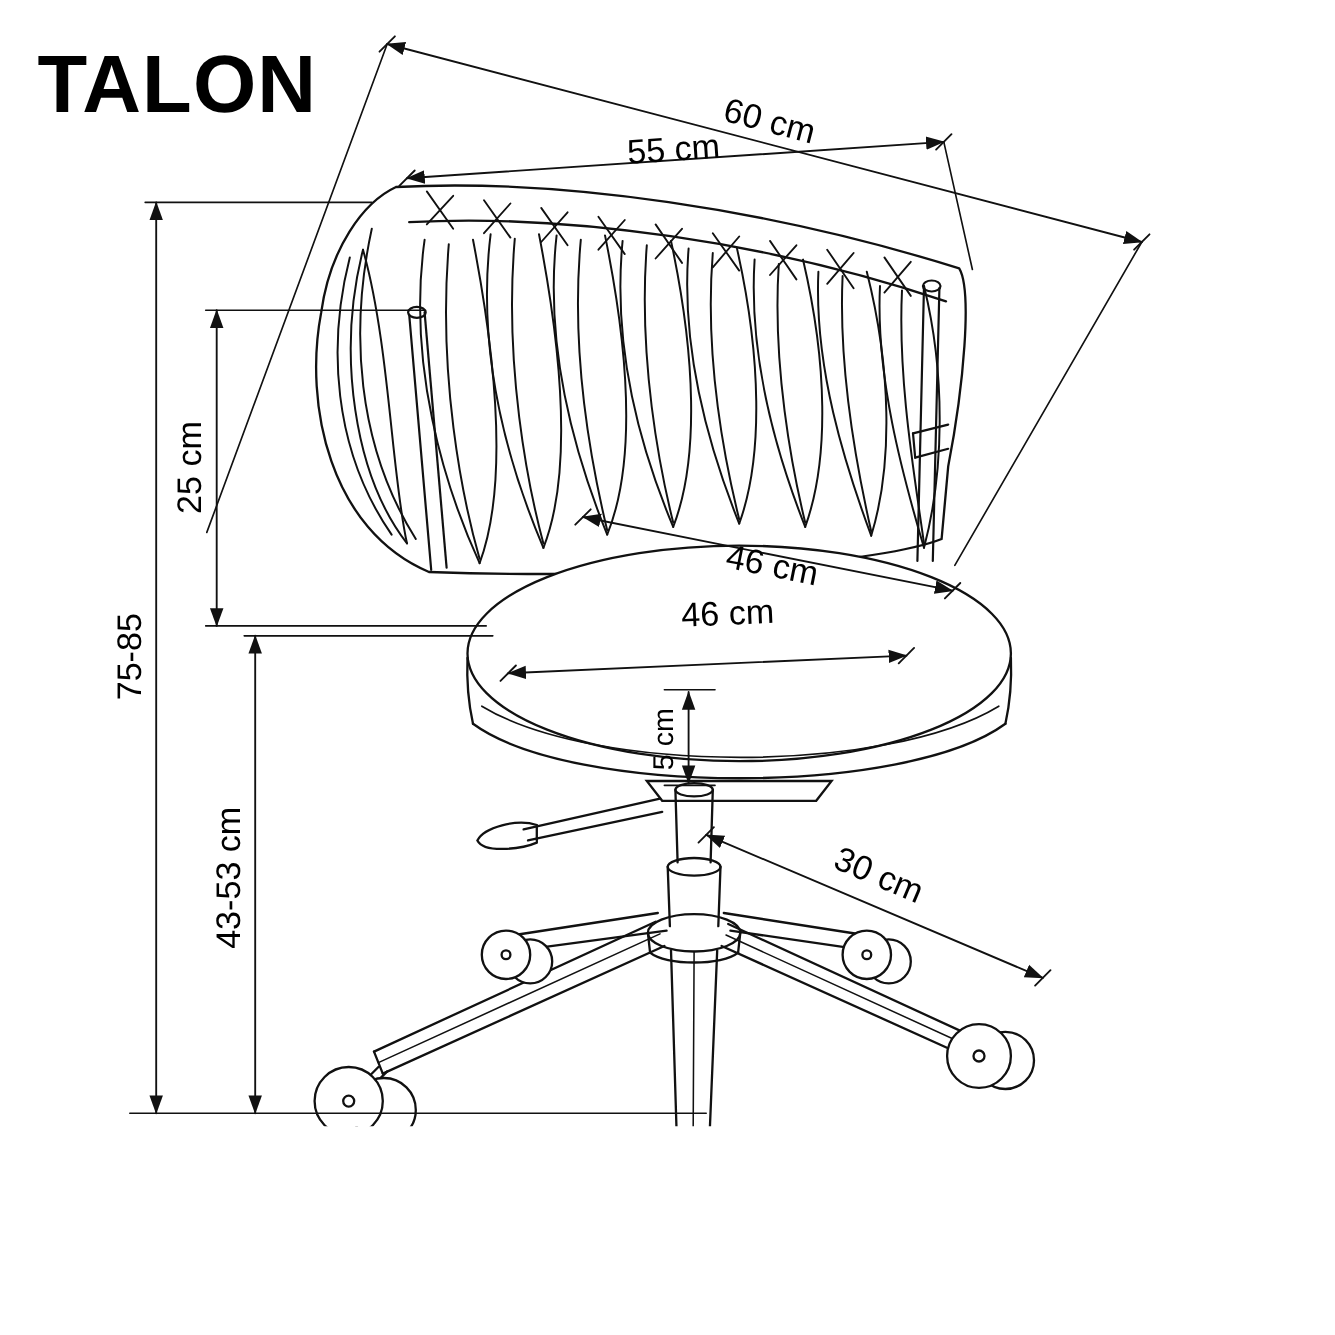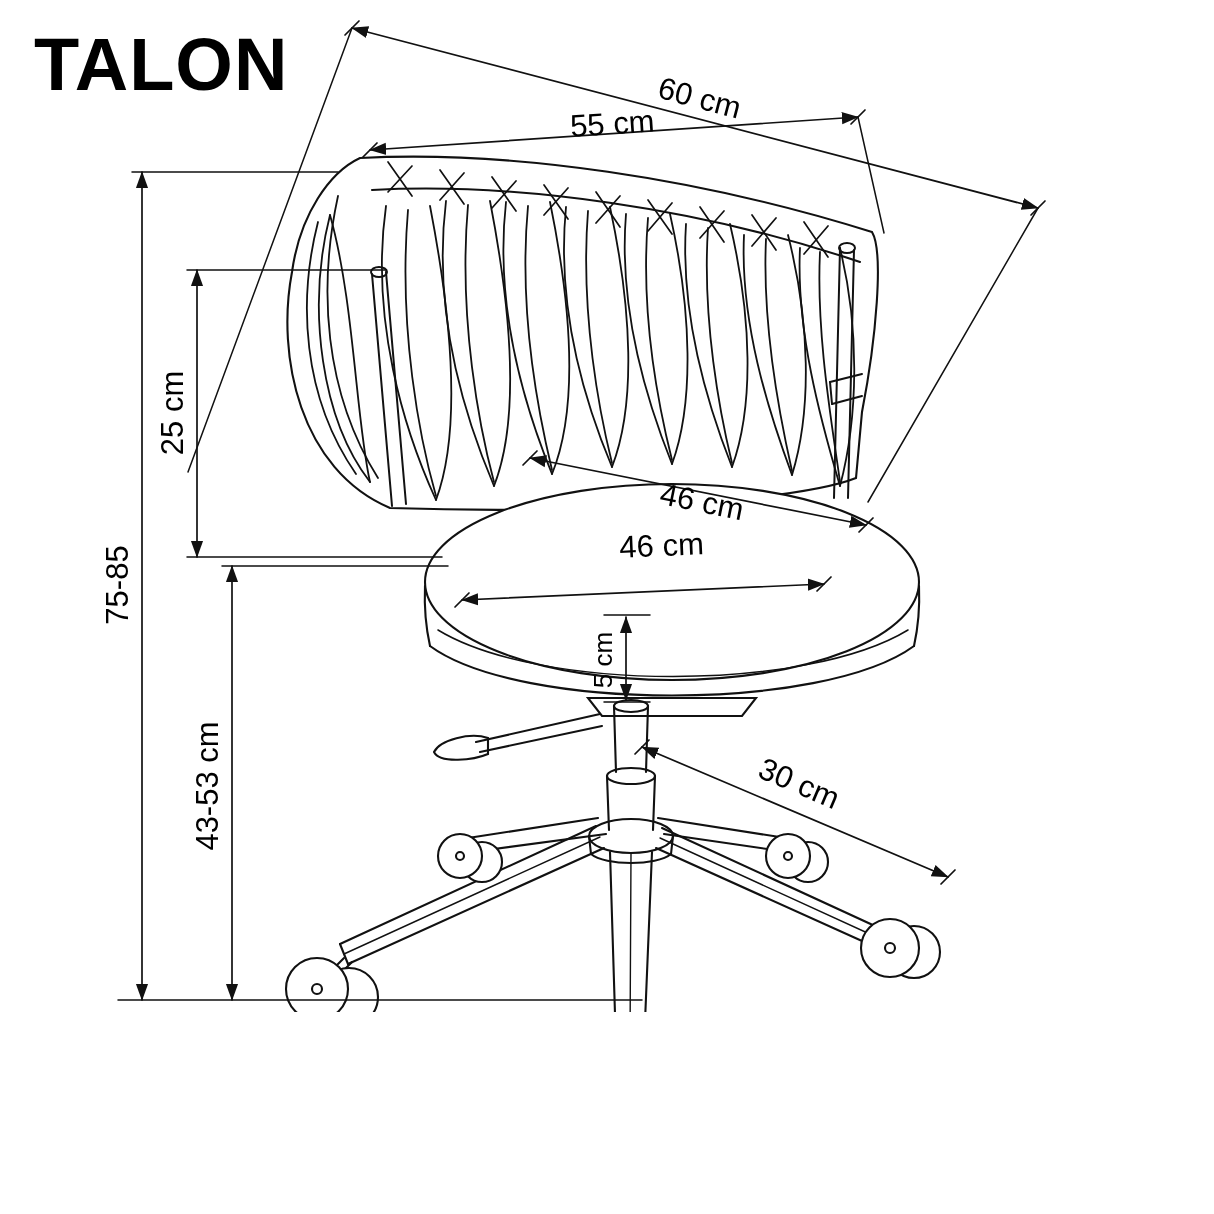--- a/index.html
+++ b/index.html
@@ -1,17 +1,17 @@
 <!DOCTYPE html>
 <html><head>
 <meta charset="utf-8">
 <style>
   html,body{margin:0;padding:0;background:#fff;}
   .page{position:relative;width:1214px;height:1012px;background:#ffffff;overflow:hidden;
-        font-family:"Liberation Sans",sans-serif;}
+        font-family:"Liberation Sans",sans-serif;margin-top:12px;}
   .title{position:absolute;left:34px;top:22px;font-size:74px;font-weight:bold;
          letter-spacing:1px;color:#000;}
   svg{position:absolute;left:0;top:0;}
   svg text{font-family:"Liberation Sans",sans-serif;fill:#000;}
   .dim-label{font-size:31px;}
   .dim-label-small{font-size:26px;}
 </style>
 </head>
 <body>
 

